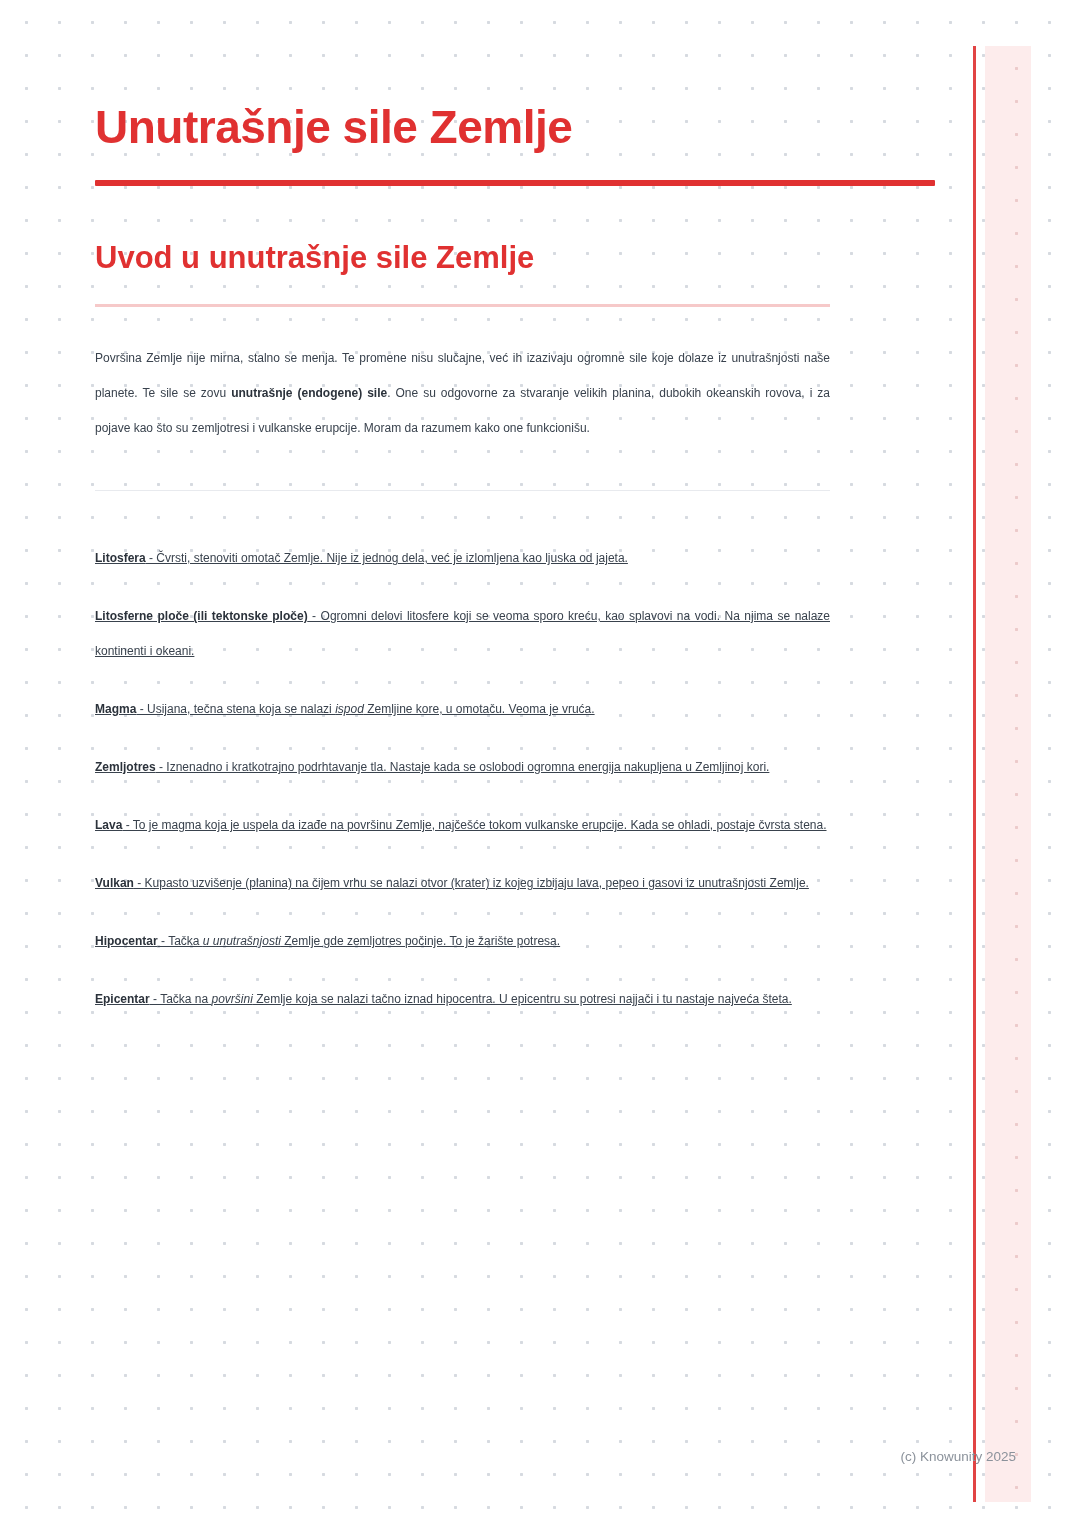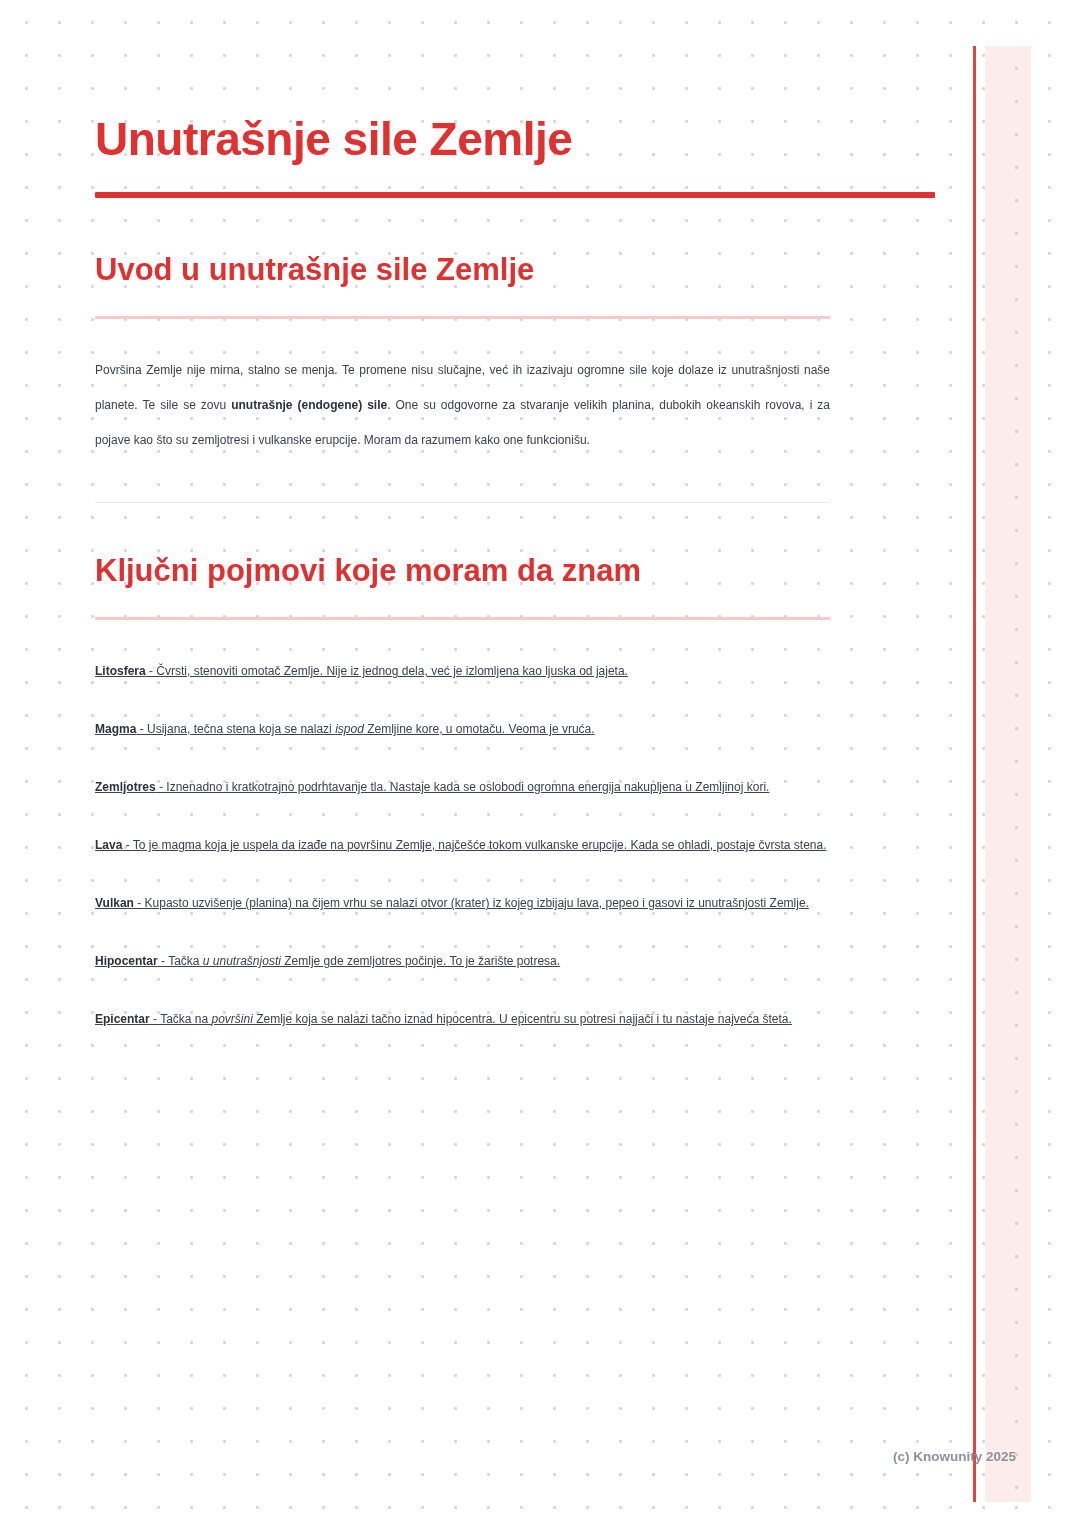--- a/index.html
+++ b/index.html
@@ -35,21 +35,21 @@
     left:985px;top:46px;
     width:46px;height:1456px;
     background-color:var(--margin-strip-pink,#fdecec);
     background-image:radial-gradient(#eccaca 1.4px, transparent 1.5px);
     background-size:33px 33px;
     background-position:-975px 6px;
     z-index:1;
   }
   .content{
     position:absolute;
-    left:95px;top:112px;
+    left:95px;top:100px;
     width:735px;
     z-index:3;
   }
   h1.doc-title{
     margin:0 0 26px 0;
     font-size:46px;
     font-weight:800;
     letter-spacing:-0.5px;
     color:var(--accent-red,#e03131);
   }
@@ -85,21 +85,20 @@
     width:735px;
   }
   .b{font-weight:700;color:#2b323b;}
   .i{font-style:italic;}
   .footer-watermark{
     position:absolute;
     right:64px;bottom:64px;
     font-size:13.5px;
     color:#8b929b;
     z-index:4;
-    font-weight:bold;
   }
 </style>
 </head>
 <body>
 
 <div class="page">
 
   <div class="margin-strip"></div>
   <div class="margin-line"></div>
 
@@ -109,22 +108,22 @@
     <div class="title-rule"></div>
 
     <section>
       <h2 class="section-heading">Uvod u unutrašnje sile Zemlje</h2>
       <p class="body-par"><span>Površina Zemlje nije mirna, stalno se menja. Te promene nisu slučajne, već ih izazivaju ogromne sile koje dolaze iz unutrašnjosti naše planete. Te sile se zovu </span><span class="b">unutrašnje (endogene) sile</span><span>. One su odgovorne za stvaranje velikih planina, dubokih okeanskih rovova, i za pojave kao što su zemljotresi i vulkanske erupcije. Moram da razumem kako one funkcionišu.</span></p>
     </section>
 
     <hr class="section-divider">
 
     <section>
-      <h2 class="section-heading">Ključni pojmovi koje moram da znam</h2>
       <p class="body-par def"><span class="b">Litosfera</span><span> - Čvrsti, stenoviti omotač Zemlje. Nije iz jednog dela, već je izlomljena kao ljuska od jajeta.</span></p>
+      <p class="body-par def"><span class="b">Litosferne ploče (ili tektonske ploče)</span><span> - Ogromni delovi litosfere koji se veoma sporo kreću, kao splavovi na vodi. Na njima se nalaze kontinenti i okeani.</span></p>
       <p class="body-par def"><span class="b">Magma</span><span> - Usijana, tečna stena koja se nalazi </span><span class="i">ispod</span><span> Zemljine kore, u omotaču. Veoma je vruća.</span></p>
       <p class="body-par def"><span class="b">Zemljotres</span><span> - Iznenadno i kratkotrajno podrhtavanje tla. Nastaje kada se oslobodi ogromna energija nakupljena u Zemljinoj kori.</span></p>
       <p class="body-par def"><span class="b">Lava</span><span> - To je magma koja je uspela da izađe na površinu Zemlje, najčešće tokom vulkanske erupcije. Kada se ohladi, postaje čvrsta stena.</span></p>
       <p class="body-par def"><span class="b">Vulkan</span><span> - Kupasto uzvišenje (planina) na čijem vrhu se nalazi otvor (krater) iz kojeg izbijaju lava, pepeo i gasovi iz unutrašnjosti Zemlje.</span></p>
       <p class="body-par def"><span class="b">Hipocentar</span><span> - Tačka </span><span class="i">u unutrašnjosti</span><span> Zemlje gde zemljotres počinje. To je žarište potresa.</span></p>
       <p class="body-par def"><span class="b">Epicentar</span><span> - Tačka na </span><span class="i">površini</span><span> Zemlje koja se nalazi tačno iznad hipocentra. U epicentru su potresi najjači i tu nastaje najveća šteta.</span></p>
     </section>
 
   </div>
 

